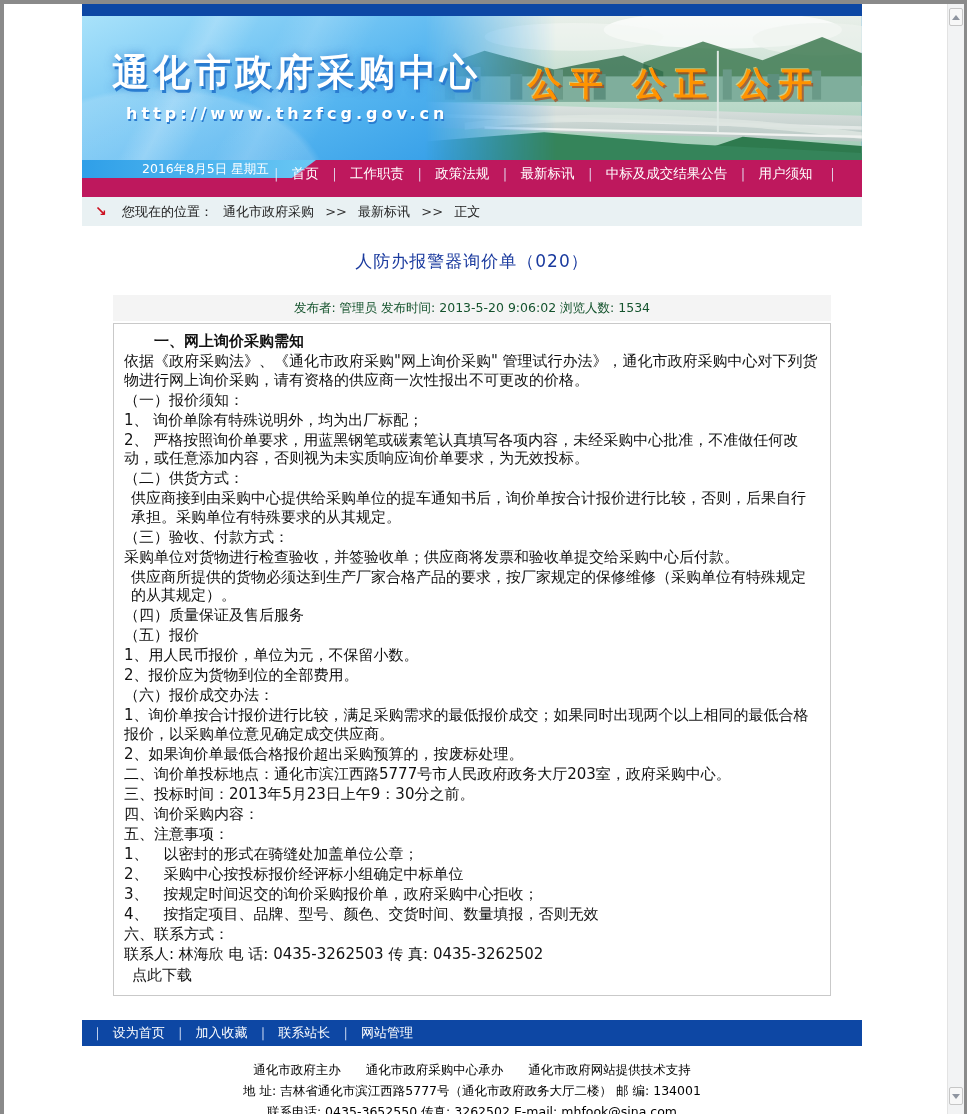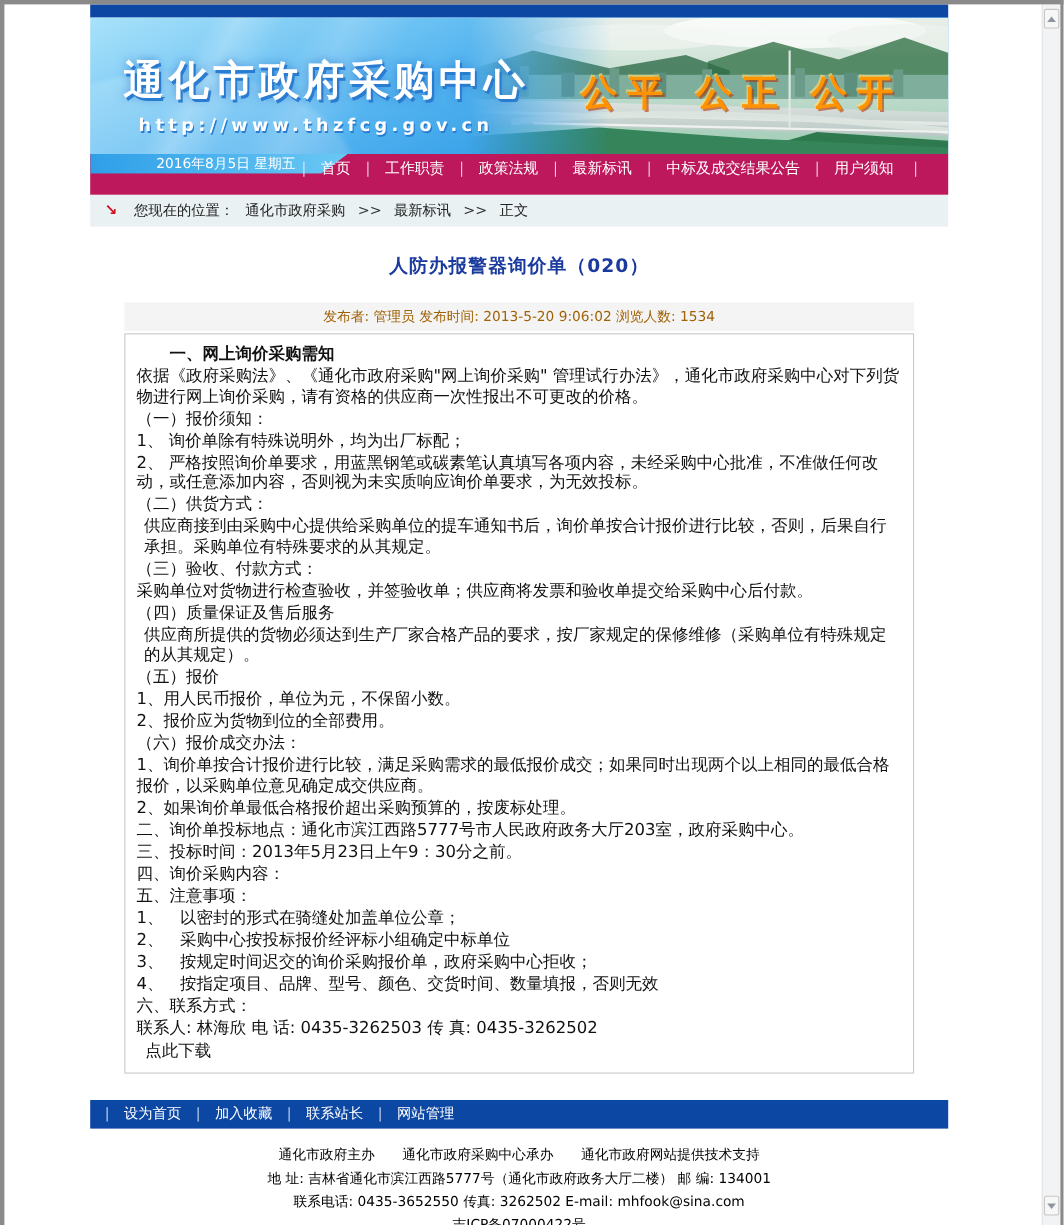--- a/index.html
+++ b/index.html
@@ -19,21 +19,21 @@
   .scroll-btn.down { bottom:9px; }
   .tri { width:0; height:0; margin:6px auto 0; }
   .tri-up   { border-left:4px solid transparent; border-right:4px solid transparent; border-bottom:5px solid #8f95a0; }
   .tri-down { border-left:4px solid transparent; border-right:4px solid transparent; border-top:5px solid #8f95a0; }
 
   
   .content-col { position:relative; width:780px; margin:0 0 0 82px; padding-top:4px; }
   .topbar { height:12px; background:#0d47a4; }
 
   
-  .banner { position:relative; height:124px; overflow:hidden;
+  .banner { position:relative; height:144px; overflow:hidden;
     background:linear-gradient(155deg,#a9e2fa 0%,#55b5f0 40%,#2190e2 78%,#1374cc 100%); }
   .banner-swoosh { position:absolute; inset:0;
     background:
       linear-gradient(118deg, transparent 13%, rgba(255,255,255,.22) 16%, transparent 21%),
       linear-gradient(118deg, transparent 24%, rgba(255,255,255,.15) 28%, transparent 35%),
       radial-gradient(ellipse 280px 170px at 10% 120%, rgba(255,255,255,.15) 57%, transparent 60%);
   }
   .banner-photo { position:absolute; right:0; top:0; width:56%; height:100%;
     -webkit-mask-image:linear-gradient(to right, transparent 0%, #000 30%);
     mask-image:linear-gradient(to right, transparent 0%, #000 30%); }
@@ -62,24 +62,24 @@
 
   
   .breadcrumb { height:29px; background:#e9f1f3; font-size:13px; color:#222;
     line-height:29px; padding-left:13px; white-space:nowrap; }
   .crumb-arrow { color:#cc1020; font-weight:bold; font-size:14px; margin-right:11px; }
   .crumb-label { margin-right:6px; }
   .crumb-link { color:#222; text-decoration:none; cursor:pointer; }
   .crumb-sep { margin:0 7px; color:#333; }
 
   
-  .article-title { margin:24px 0 0; text-align:center; font-size:17px; font-weight:bold;
+  .article-title { margin:24px 0 0; text-align:center; font-size:17px; font-weight:normal;
     color:#1a3a9e; letter-spacing:1px; }
   .meta-bar { width:718px; margin:22px 0 0 31px; height:26px; line-height:26px;
-    background:#f4f4f4; text-align:center; font-size:12.5px; color:#a16207; }
+    background:#f4f4f4; text-align:center; font-size:12.5px; color:#14532d; }
   .content-box { width:718px; min-height:650px; margin:2px 0 0 31px;
     border:1px solid #c9c9c9; padding:8px 10px 10px; font-size:15px; color:#111; }
   .para { line-height:18.5px; margin:0 0 1.5px; }
   .f-b { font-weight:bold; }
   .f-i { text-indent:2em; }
   .f-p { padding-left:7px; }
   .download { display:inline-block; margin:1px 0 0 8px; color:#111; font-size:15px;
     text-decoration:none; cursor:pointer; line-height:19px; }
 
   
@@ -186,22 +186,22 @@
 
     <div class="para f-b f-i">一、网上询价采购需知</div>
         <div class="para">依据《政府采购法》、《通化市政府采购"网上询价采购" 管理试行办法》，通化市政府采购中心对下列货物进行网上询价采购，请有资格的供应商一次性报出不可更改的价格。</div>
         <div class="para">（一）报价须知：</div>
         <div class="para">1、 询价单除有特殊说明外，均为出厂标配；</div>
         <div class="para">2、 严格按照询价单要求，用蓝黑钢笔或碳素笔认真填写各项内容，未经采购中心批准，不准做任何改动，或任意添加内容，否则视为未实质响应询价单要求，为无效投标。</div>
         <div class="para">（二）供货方式：</div>
         <div class="para f-p">供应商接到由采购中心提供给采购单位的提车通知书后，询价单按合计报价进行比较，否则，后果自行承担。采购单位有特殊要求的从其规定。</div>
         <div class="para">（三）验收、付款方式：</div>
         <div class="para">采购单位对货物进行检查验收，并签验收单；供应商将发票和验收单提交给采购中心后付款。</div>
+        <div class="para f-p">供应商所提供的货物必须达到生产厂家合格产品的要求，按厂家规定的保修维修（采购单位有特殊规定的从其规定）。</div>
         <div class="para">（四）质量保证及售后服务</div>
-        <div class="para f-p">供应商所提供的货物必须达到生产厂家合格产品的要求，按厂家规定的保修维修（采购单位有特殊规定的从其规定）。</div>
         <div class="para">（五）报价</div>
         <div class="para">1、用人民币报价，单位为元，不保留小数。</div>
         <div class="para">2、报价应为货物到位的全部费用。</div>
         <div class="para">（六）报价成交办法：</div>
         <div class="para">1、询价单按合计报价进行比较，满足采购需求的最低报价成交；如果同时出现两个以上相同的最低合格报价，以采购单位意见确定成交供应商。</div>
         <div class="para">2、如果询价单最低合格报价超出采购预算的，按废标处理。</div>
         <div class="para">二、询价单投标地点：通化市滨江西路5777号市人民政府政务大厅203室，政府采购中心。</div>
         <div class="para">三、投标时间：2013年5月23日上午9：30分之前。</div>
         <div class="para">四、询价采购内容：</div>
         <div class="para">五、注意事项：</div>

